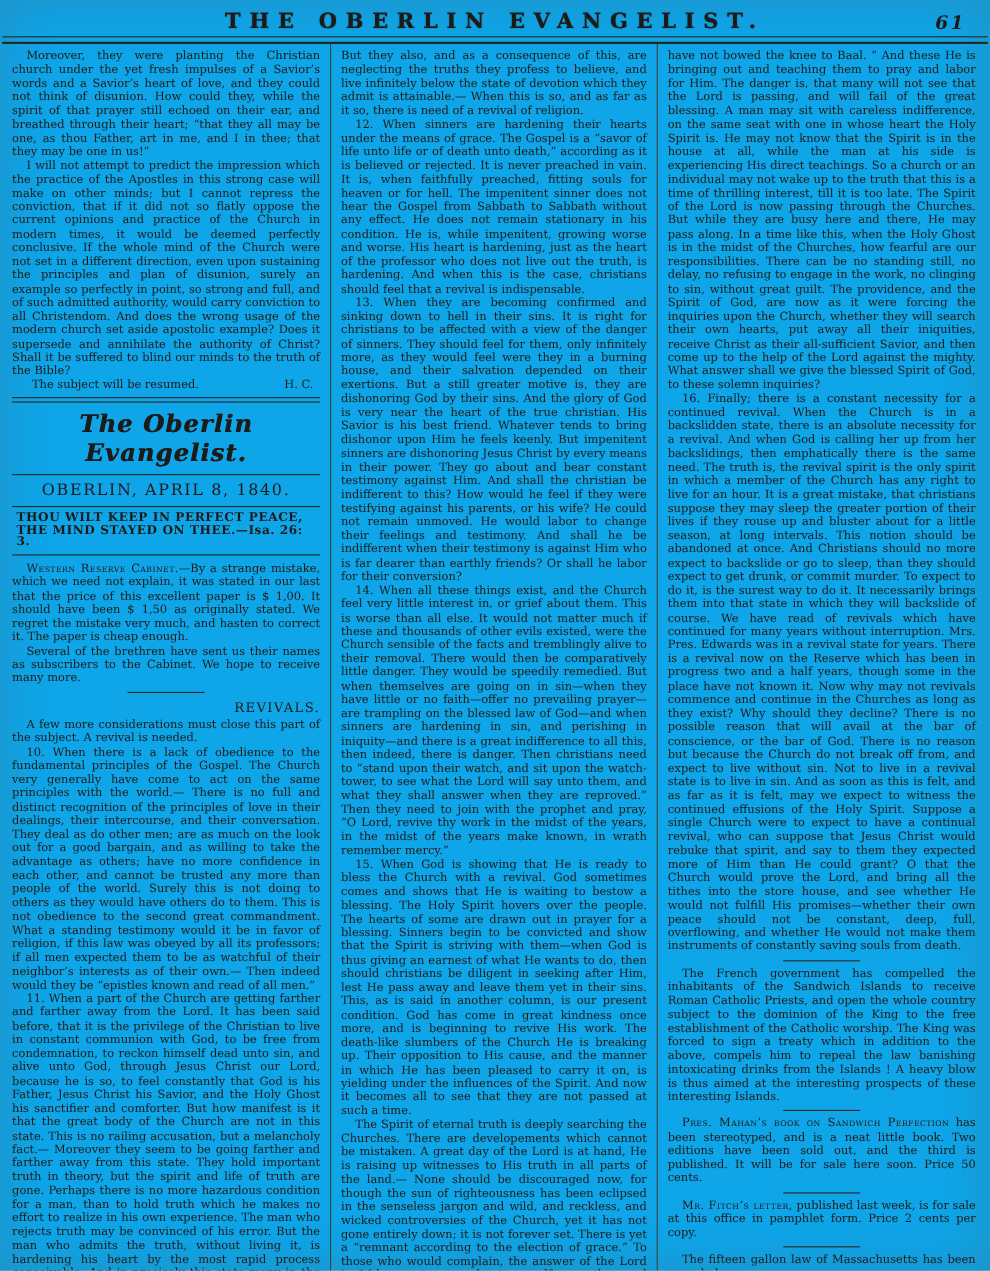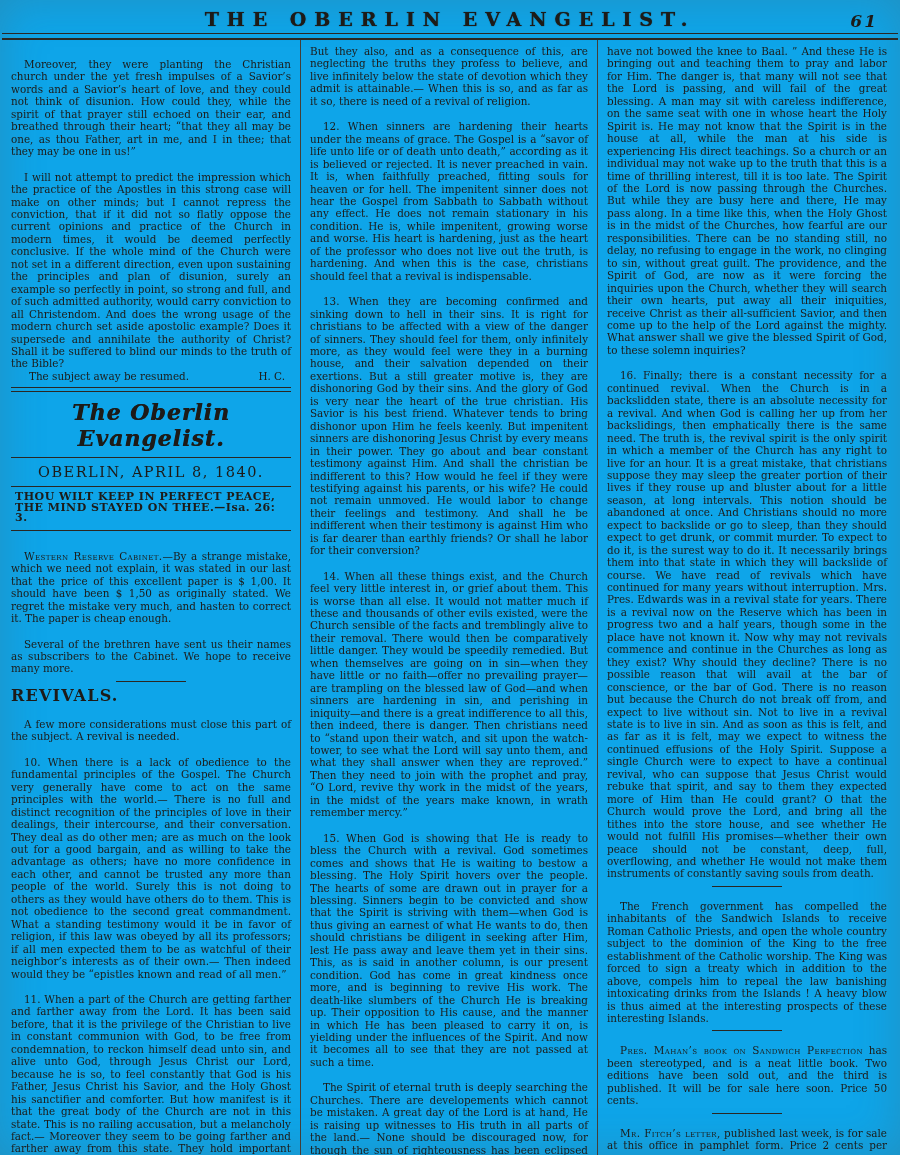--- a/index.html
+++ b/index.html
@@ -30,21 +30,21 @@
   .headrule{height:4px;margin:1px 2px 0 2px;border-top:1px solid #2a2722;border-bottom:2px solid #2a2722;}
   
   .cols{display:flex;height:1116px;padding:0 2px;}
   .col{
     width:298px;box-sizing:border-box;padding:5px 9px 0 9px;
     font-size:10.4px;line-height:12.45px;text-align:justify;
     overflow:hidden;
   }
   .col.mid{border-left:1px solid #433f38;border-right:1px solid #433f38;}
   p{margin:0;}
-  p.ind{text-indent:13px;margin-top:13px;}
+  p.ind{text-indent:13px;}
   .sc{font-variant:small-caps;letter-spacing:.4px;}
   
   .sigline{display:flex;justify-content:space-between;padding:0 6px 0 18px;}
   
   .dblrule{height:3px;border-top:1px solid #2a2722;border-bottom:1px solid #2a2722;margin:5px 0 6px 0;}
   .thinrule{border-top:1px solid #2a2722;margin:3px 0;}
   .shortrule{width:70px;border-top:1px solid #2a2722;margin:6px auto 5px auto;}
   
   .mast-script{
     text-align:center;font-size:22px;font-weight:700;font-style:italic;
@@ -53,21 +53,21 @@
   }
   .dateline{
     text-align:center;font-size:14.5px;font-weight:400;letter-spacing:1.5px;
     line-height:20px;padding:1px 0;
   }
   .motto{
     text-align:left;font-size:11px;font-weight:700;letter-spacing:.5px;
     line-height:10.5px;padding:2px 4px 3px 4px;
   }
   .secthead{
-    text-align:left;font-size:16px;font-weight:700;letter-spacing:1.2px;
+    text-align:right;font-size:12px;font-weight:400;letter-spacing:1.2px;
     line-height:15px;padding:1px 0 2px 0;
   }
   .gap{height:3px;}
 </style>
 </head>
 <body>
 
 <div class="page">
 
   <div class="runhead">
@@ -75,21 +75,21 @@
     <div class="pgnum">61</div>
   </div>
   <div class="headrule"></div>
 
   <div class="cols">
 
     <div class="col">
       <p class="ind">Moreover, they were planting the Christian church under the yet fresh impulses of a Savior’s words and a Savior’s heart of love, and they could not think of disunion.  How could they, while the spirit of that prayer still echoed on their ear, and breathed through their heart; “that they all may be one, as thou Father, art in me, and I in thee; that they may be one in us!”</p>
       <p class="ind">I will not attempt to predict the impression which the practice of the Apostles in this strong case will make on other minds; but I cannot repress the conviction, that if it did not so flatly oppose the current opinions and practice of the Church in modern times, it would be deemed perfectly conclusive.  If the whole mind of the Church were not set in a different direction, even upon sustaining the principles and plan of disunion, surely an example so perfectly in point, so strong and full, and of such admitted authority, would carry conviction to all Christendom.  And does the wrong usage of the modern church set aside apostolic example?  Does it supersede and annihilate the authority of Christ?  Shall it be suffered to blind our minds to the truth of the Bible?</p>
       <div class="sigline">
-        <span>The subject away be resumed.</span>
+        <span>The subject will be resumed.</span>
         <span>H. C.</span>
       </div>
 
       <div class="dblrule"></div>
 
       <div class="mast-script">The Oberlin Evangelist.</div>
       <div class="thinrule"></div>
       <div class="dateline">OBERLIN, APRIL 8, 1840.</div>
       <div class="thinrule"></div>
       <div class="motto">THOU WILT KEEP IN PERFECT PEACE, THE MIND STAYED ON THEE.—Isa. 26: 3.</div>

